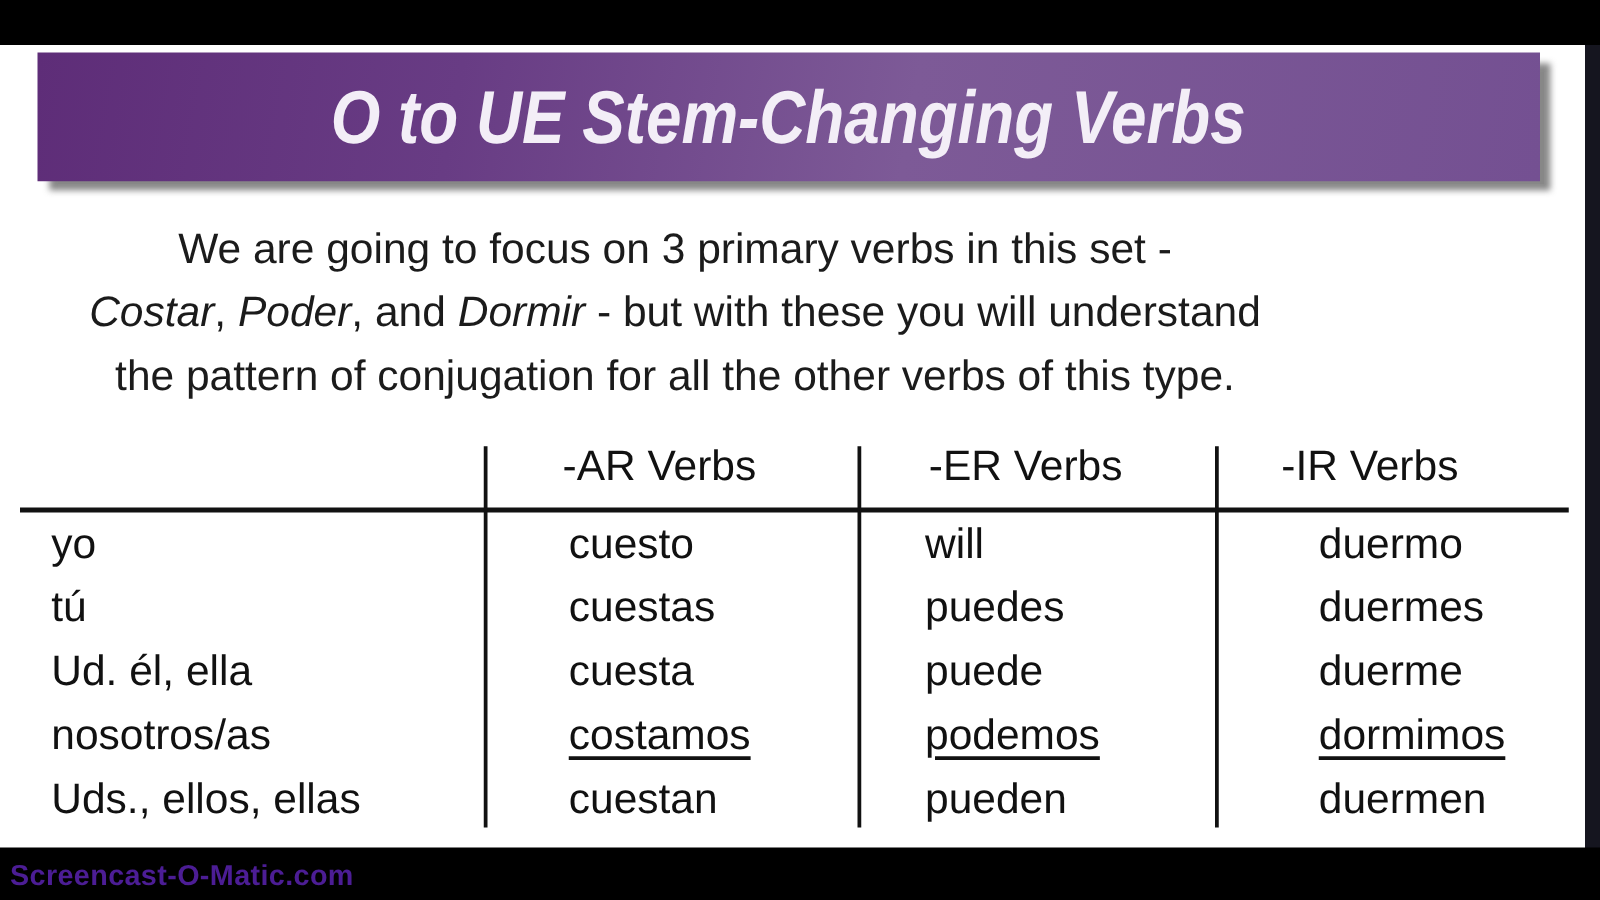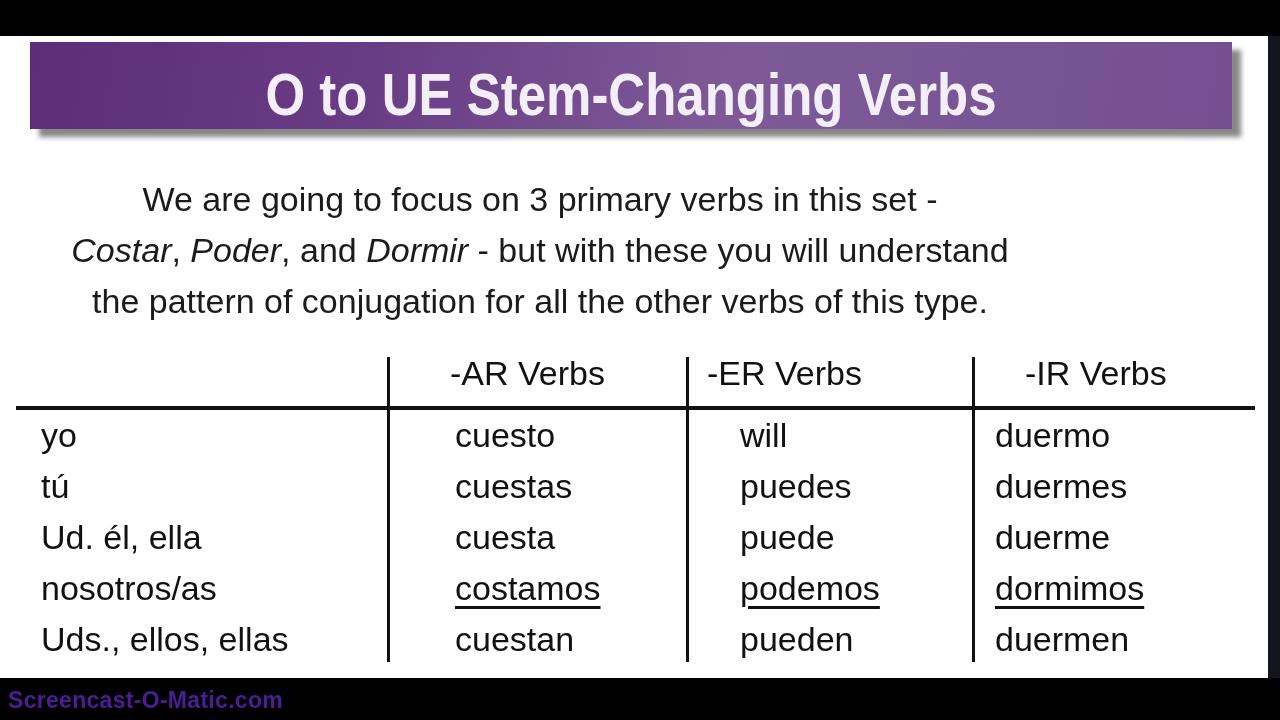--- a/index.html
+++ b/index.html
@@ -31,24 +31,24 @@
   }
   .watermark {
     position: absolute; left: 8px; top: 687px;
     font-size: 23px; font-weight: bold;
     color: #4c1d95; letter-spacing: 0.3px;
     z-index: 6;
     white-space: pre;
   }
   .banner {
     position: absolute; left: 30px; top: 42px;
-    width: 1202px; height: 87px;
+    width: 1202px; height: 103px;
     background: linear-gradient(100deg, #5e2d78 0%, #683c84 28%, #7d5a97 58%, #745092 100%);
     box-shadow: 9px 8px 5px rgba(70, 70, 70, 0.65);
-    display: flex; align-items: flex-end; justify-content: center;
+    display: flex; align-items: center; justify-content: center; font-style: italic;
   }
   .banner-title {
     color: #f3eef7;
     font-size: 60px;
     font-weight: bold;
     display: inline-block;
     transform: scaleX(0.85);
     transform-origin: center;
     white-space: nowrap;
   }
@@ -86,23 +86,23 @@
   }
   .cell {
     display: flex; align-items: center;
     white-space: nowrap;
     overflow: visible;
   }
   .th { align-items: flex-start; line-height: 42px; }
   .c0 { padding-left: 25px; }
   .c1 { padding-left: 67px; }
   .c2 { padding-left: 53px; }
-  .c3 { padding-left: 22px; }
+  .c3 { padding-left: 82px; }
   .th.c1 { padding-left: 62px; }
-  .th.c2 { padding-left: 20px; }
+  .th.c2 { padding-left: 56px; }
   .th.c3 { padding-left: 52px; }
   .ul {
     text-decoration: underline;
     text-underline-offset: 6px;
     text-decoration-thickness: 3px;
   }
 </style>
 </head>
 <body>
 

